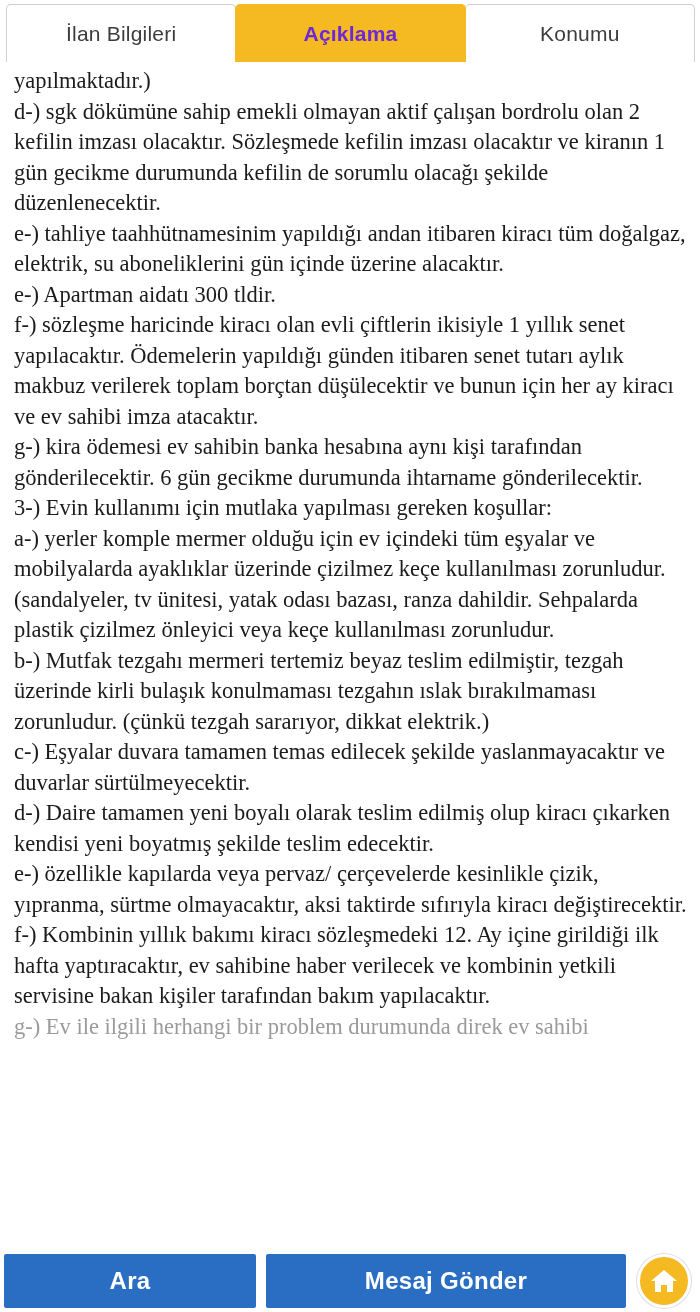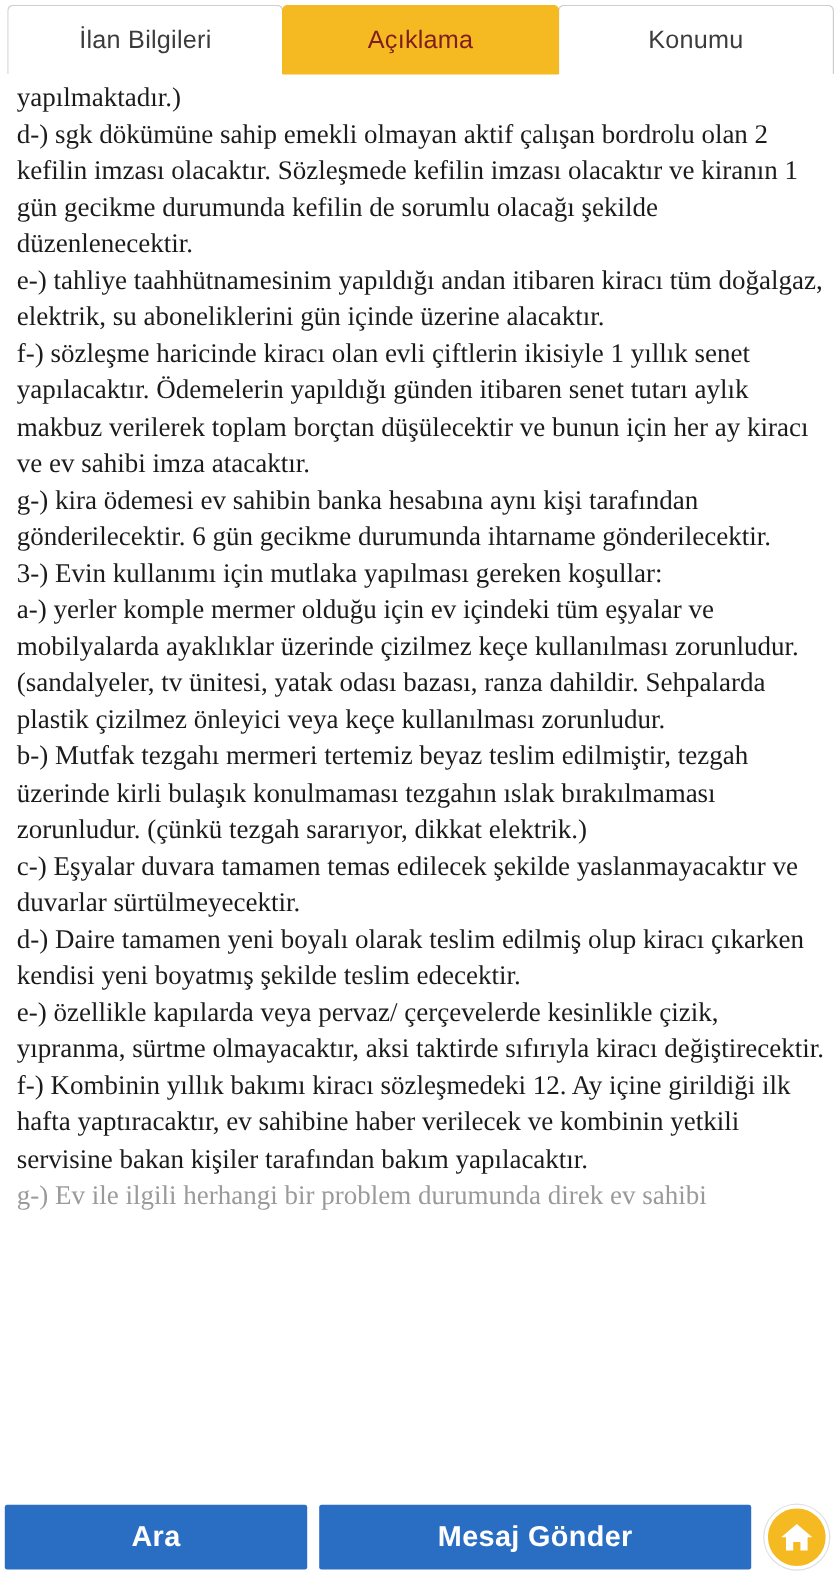--- a/index.html
+++ b/index.html
@@ -41,23 +41,23 @@
     background: #ffffff;
     border: 1px solid #cfcfcf;
     border-bottom: none;
     border-top-left-radius: 5px;
     border-top-right-radius: 5px;
     margin-right: -1px;
     letter-spacing: 0.2px;
   }
   .tab.active {
     background: #f5b921;
-    color: #7f1d1d;
+    color: #6d28d9;
     border-color: #f5b921;
-    font-weight: normal;
+    font-weight: bold;
     position: relative;
     z-index: 2;
   }
 
   
   .content {
     flex: 1 1 auto;
     position: relative;
     overflow: hidden;
     padding: 4px 12px 0 14px;
@@ -144,20 +144,21 @@
     </div>
     <div class="tab">
       <span>Konumu</span>
     </div>
   </div>
 
   <div class="content">
     <p>yapılmaktadır.)</p>
     <p>d-) sgk dökümüne sahip emekli olmayan aktif çalışan bordrolu olan 2 kefilin imzası olacaktır. Sözleşmede kefilin imzası olacaktır ve kiranın 1 gün gecikme durumunda kefilin de sorumlu olacağı şekilde düzenlenecektir.</p>
     <p>e-) tahliye taahhütnamesinim yapıldığı andan itibaren kiracı tüm doğalgaz, elektrik, su aboneliklerini gün içinde üzerine alacaktır.</p>
+    <p>e-) Apartman aidatı 300 tldir.</p>
     <p>f-) sözleşme haricinde kiracı olan evli çiftlerin ikisiyle 1 yıllık senet yapılacaktır. Ödemelerin yapıldığı günden itibaren senet tutarı aylık makbuz verilerek toplam borçtan düşülecektir ve bunun için her ay kiracı ve ev sahibi imza atacaktır.</p>
     <p>g-) kira ödemesi ev sahibin banka hesabına aynı kişi tarafından gönderilecektir. 6 gün gecikme durumunda ihtarname gönderilecektir.</p>
     <p>3-) Evin kullanımı için mutlaka yapılması gereken koşullar:</p>
     <p>a-) yerler komple mermer olduğu için ev içindeki tüm eşyalar ve mobilyalarda ayaklıklar üzerinde çizilmez keçe kullanılması zorunludur. (sandalyeler, tv ünitesi, yatak odası bazası, ranza dahildir. Sehpalarda plastik çizilmez önleyici veya keçe kullanılması zorunludur.</p>
     <p>b-) Mutfak tezgahı mermeri tertemiz beyaz teslim edilmiştir, tezgah üzerinde kirli bulaşık konulmaması tezgahın ıslak bırakılmaması zorunludur. (çünkü tezgah sararıyor, dikkat elektrik.)</p>
     <p>c-) Eşyalar duvara tamamen temas edilecek şekilde yaslanmayacaktır ve duvarlar sürtülmeyecektir.</p>
     <p>d-) Daire tamamen yeni boyalı olarak teslim edilmiş olup kiracı çıkarken kendisi yeni boyatmış şekilde teslim edecektir.</p>
     <p>e-) özellikle kapılarda veya pervaz/ çerçevelerde kesinlikle çizik, yıpranma, sürtme olmayacaktır, aksi taktirde sıfırıyla kiracı değiştirecektir.</p>
     <p>f-) Kombinin yıllık bakımı kiracı sözleşmedeki 12. Ay içine girildiği ilk hafta yaptıracaktır, ev sahibine haber verilecek ve kombinin yetkili servisine bakan kişiler tarafından bakım yapılacaktır.</p>
     <p class="fade">g-) Ev ile ilgili herhangi bir problem durumunda direk ev sahibi</p>

